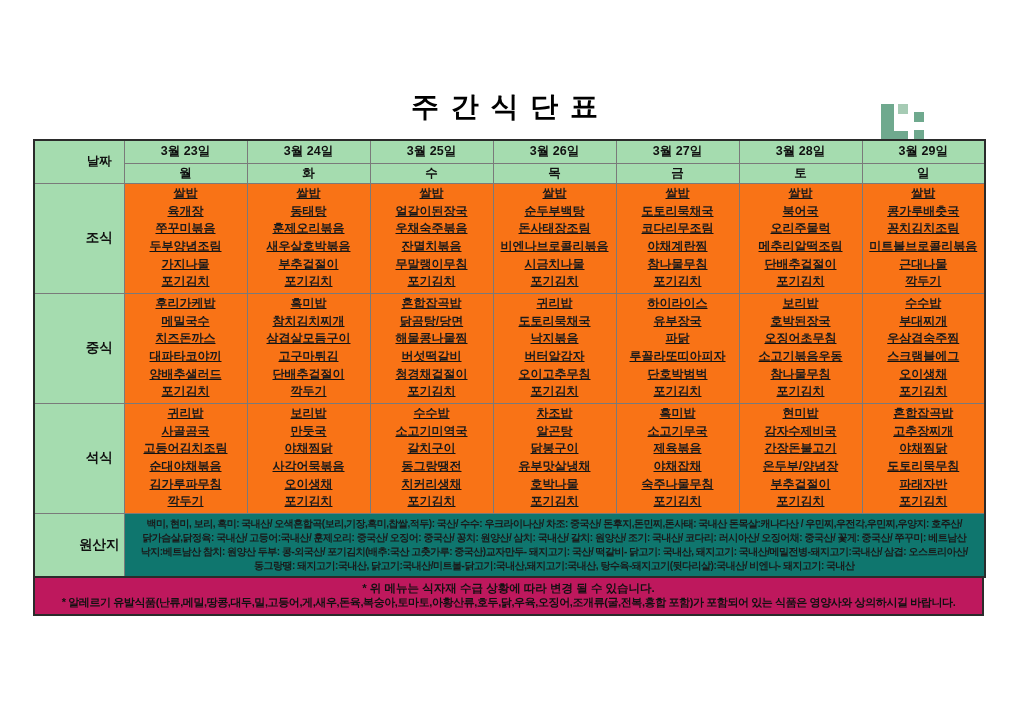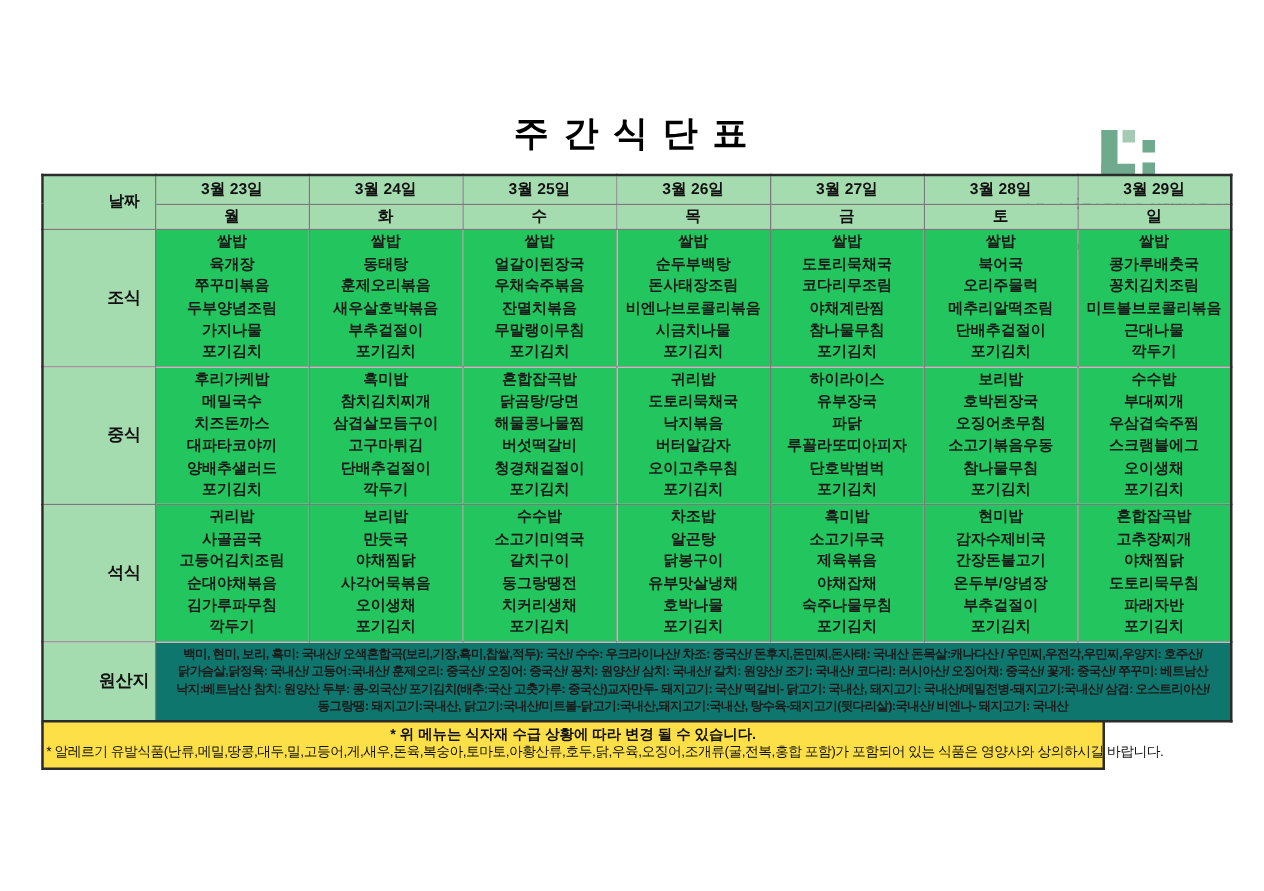--- a/index.html
+++ b/index.html
@@ -31,33 +31,33 @@
     border:2px solid #2b2b2b;
   }
   .menu-table th, .menu-table td {
     border:1px solid #7a7a7a; text-align:center; vertical-align:middle;
     overflow:hidden;
   }
   .green { background:#a5dcaf; }
   .date-row th { height:23px; font-size:12.5px; font-weight:bold; }
   .day-row th  { height:20px; font-size:12.5px; font-weight:bold; }
   .row-label { font-size:13.5px; font-weight:bold;padding-left:40px; }
-  .meal-row td.menu-cell { height:110px; background:#22c55e; }
+  .meal-row td.menu-cell { height:110px; background:#f97316;text-decoration:underline; }
   .menu-item { font-size:12px; font-weight:600; line-height:17.6px; white-space:nowrap; color:#1a1a1a; }
   .origin-row td { height:64px; background:#0f766e; }
   .origin-line { font-size:10px; font-weight:bold; line-height:13.8px; letter-spacing:-0.5px; white-space:nowrap; color:#1a1a1a; }
   
   .notice {
-    position:absolute; left:33px; top:576px; width:851px;
-    border:2px solid #2b2b2b; background:#fde047;
+    position:absolute; left:33px; top:576px; width:951px;
+    border:2px solid #2b2b2b; background:#be185d;
     text-align:center; padding:3px 2px 4px 2px;
   }
   .notice div { white-space:nowrap; }
   .notice-line1 { font-size:11.5px; font-weight:bold; line-height:14px; }
-  .notice-line2 { font-size:11px; font-weight:normal; line-height:15px; letter-spacing:-0.4px; }
+  .notice-line2 { font-size:11px; font-weight:bold; line-height:15px; letter-spacing:-0.4px; }
 </style>
 </head>
 <body>
 
 <div class="page-title">주 간 식 단 표</div>
 
 <div class="logo">
   <div class="logo-icon">
     <div class="li-vert"></div>
     <div class="li-bottom"></div>

